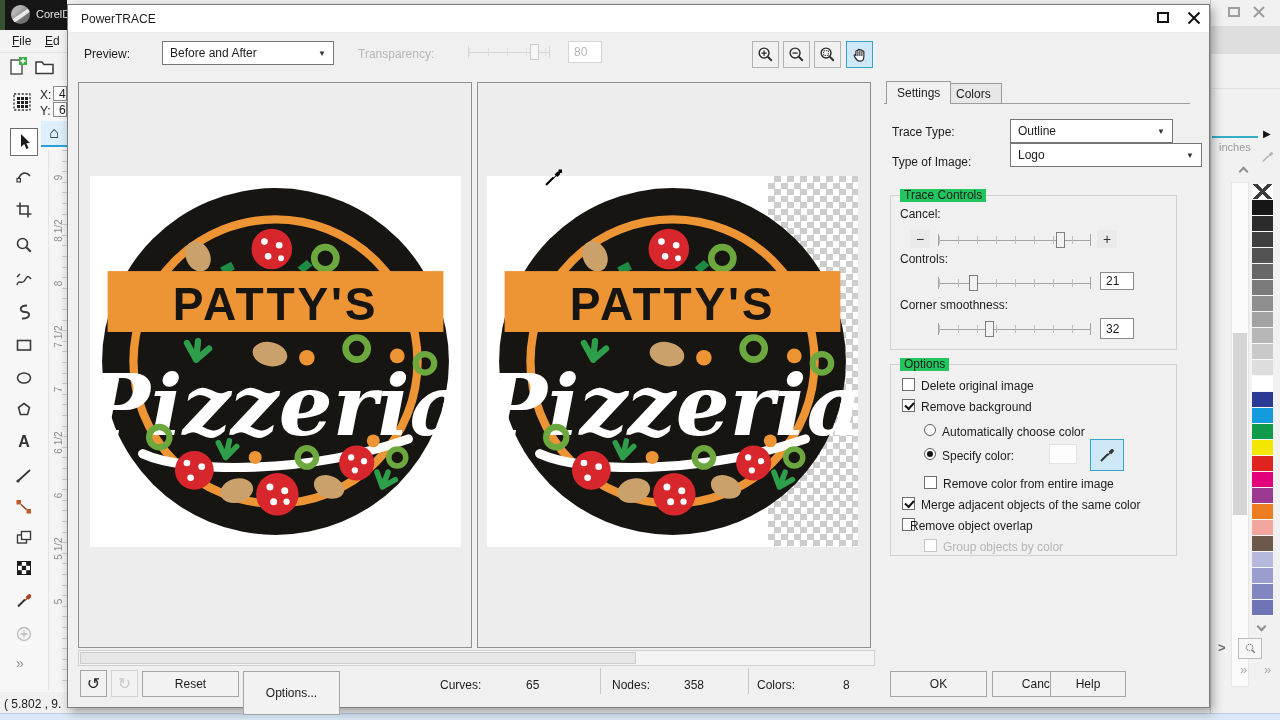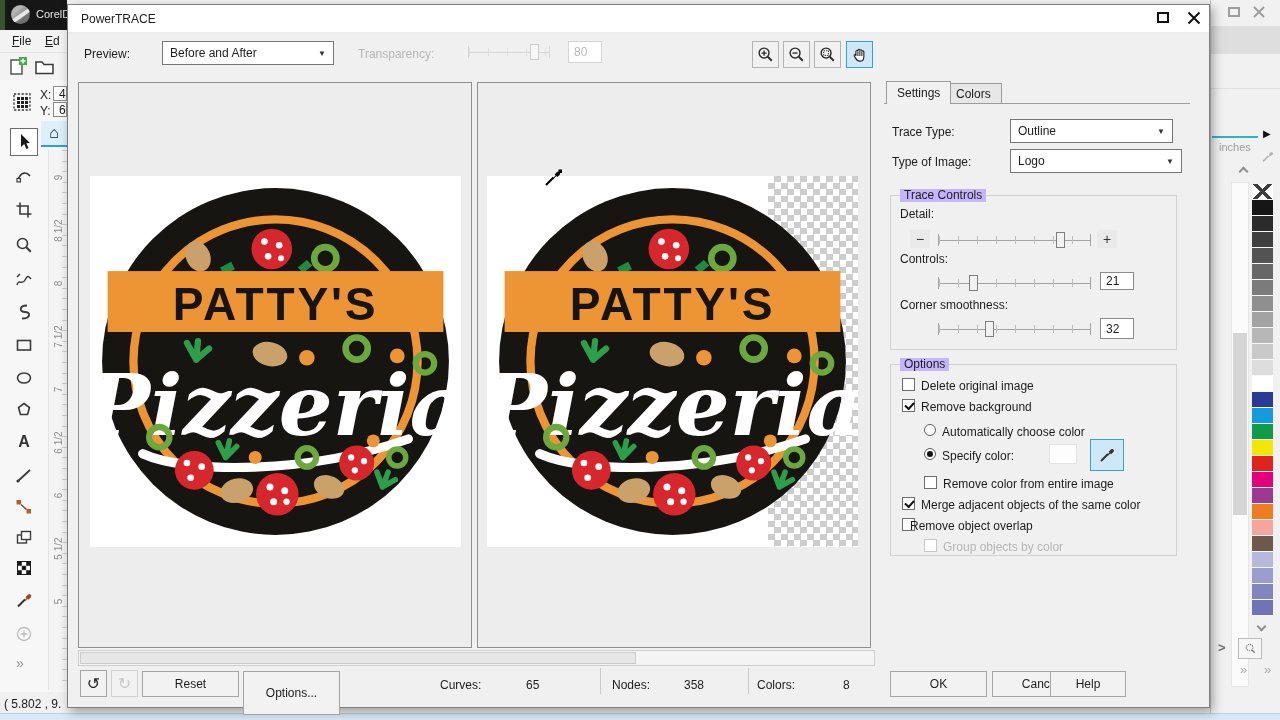--- a/index.html
+++ b/index.html
@@ -21,21 +21,21 @@
     background-size:calc(100% - 1px) 8px,100% 1px;background-position:1px 2px,0 6px;background-repeat:no-repeat}
   .slider::before,.slider::after{content:"";position:absolute;top:0;width:1px;height:12px;background:#a3a3a3}
   .slider::before{left:0}.slider::after{right:0}
   .slider.off{background-image:repeating-linear-gradient(90deg,#dedede 0 1px,transparent 1px 19px),linear-gradient(#d6d6d6,#d6d6d6)}
   .slider.off::before,.slider.off::after{background:#d6d6d6}
   .sthumb{position:absolute;top:-2px;width:9px;height:16px;background:#f2f2f2;border:1px solid #7f7f7f;box-sizing:border-box}
   .slider.off .sthumb{border-color:#cccccc;background:#f7f7f7}
   .tab{height:21px;padding:0 10px;display:flex;align-items:center;border:1px solid #9b9b9b;background:#e7e7e7}
   .tab.active{height:23px;background:#f1f1f1;border-bottom:none;z-index:3}
   .grp{border:1px solid #d2d2d2}
-  .legend{background:#c4b5fd;padding:0 4px;white-space:nowrap;font-size:12px;line-height:13px}
+  .legend{background:#22c55e;padding:0 4px;white-space:nowrap;font-size:12px;line-height:13px}
   .cb{width:13px;height:13px;background:#fff;border:1px solid #6e6e6e;position:absolute}
   .cb.checked::after{content:"";position:absolute;left:2px;top:2px;width:7px;height:4px;border-left:2px solid #111;border-bottom:2px solid #111;transform:rotate(-48deg)}
   .cb.off2{border-color:#c6c6c6}
   .radio{width:12px;height:12px;border-radius:50%;background:#fff;border:1px solid #5f5f5f;position:absolute}
   .radio.sel::after{content:"";position:absolute;left:2px;top:2px;width:6px;height:6px;border-radius:50%;background:#111}
   .vsep{width:1px;background:#c9c9c9}
   .swatch{width:21px;height:16px;border-bottom:1px solid #f7f7f7;box-sizing:border-box}
   .swatch.none{background:
     linear-gradient(45deg,transparent 43%,#3c3c3c 43% 57%,transparent 57%),
     linear-gradient(-45deg,transparent 43%,#3c3c3c 43% 57%,transparent 57%),#fff}
@@ -363,28 +363,28 @@
   <div class="abs tab" style="left:945px;top:83px">
     <span>Colors</span>
   </div>
 
   <span class="abs lbl" style="left:892px;top:125px">Trace Type:</span>
   <div class="abs dd" style="left:1010px;top:119px;width:163px;height:24px">
     <span>Outline</span>
     <span class="arr">▼</span>
   </div>
   <span class="abs lbl" style="left:892px;top:155px">Type of Image:</span>
-  <div class="abs dd" style="left:1010px;top:149px;width:172px;height:24px">
+  <div class="abs dd" style="left:1010px;top:143px;width:192px;height:24px">
     <span>Logo</span>
     <span class="arr">▼</span>
   </div>
 
   <div class="abs grp" style="left:890px;top:195px;width:287px;height:155px"></div>
   <span class="abs legend" style="left:900px;top:189px">Trace Controls</span>
-  <span class="abs lbl" style="left:900px;top:207px">Detail:</span>
+  <span class="abs lbl" style="left:900px;top:207px">Cancel:</span>
   <div class="abs" style="left:910px;top:230px;width:20px;height:18px;background:#eaeaea;display:flex;align-items:center;justify-content:center">
     <span style="font-size:14px;color:#333">−</span>
   </div>
   <div class="abs slider" style="left:938px;top:234px;width:153px">
     <div class="sthumb" style="left:77%"></div>
   </div>
   <div class="abs" style="left:1097px;top:230px;width:20px;height:18px;background:#eaeaea;display:flex;align-items:center;justify-content:center">
     <span style="font-size:14px;color:#333">+</span>
   </div>
   <span class="abs lbl" style="left:900px;top:252px">Controls:</span>

